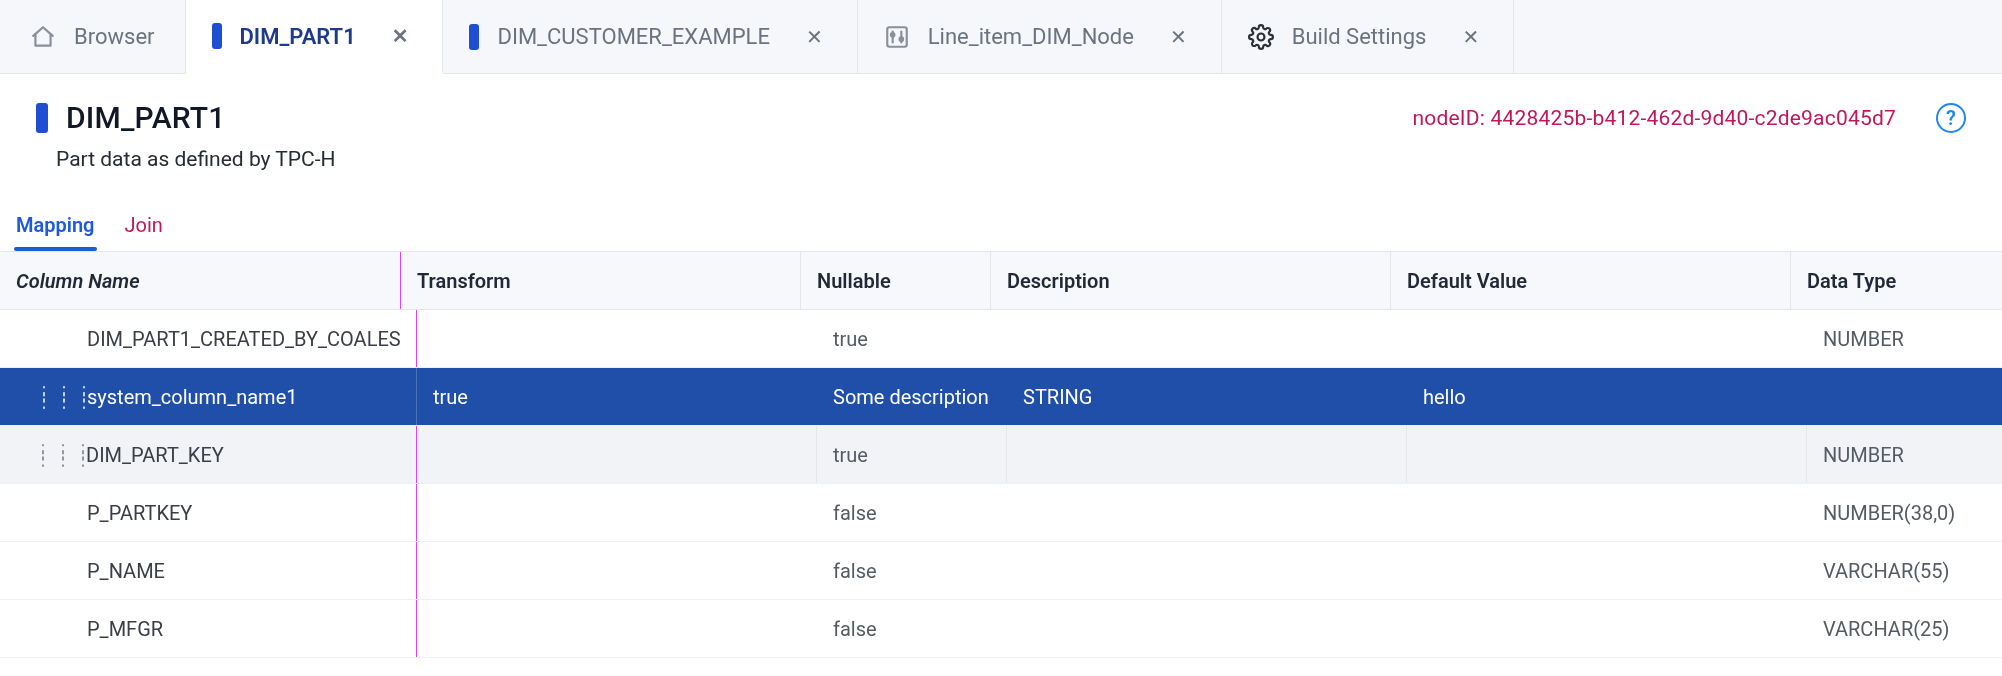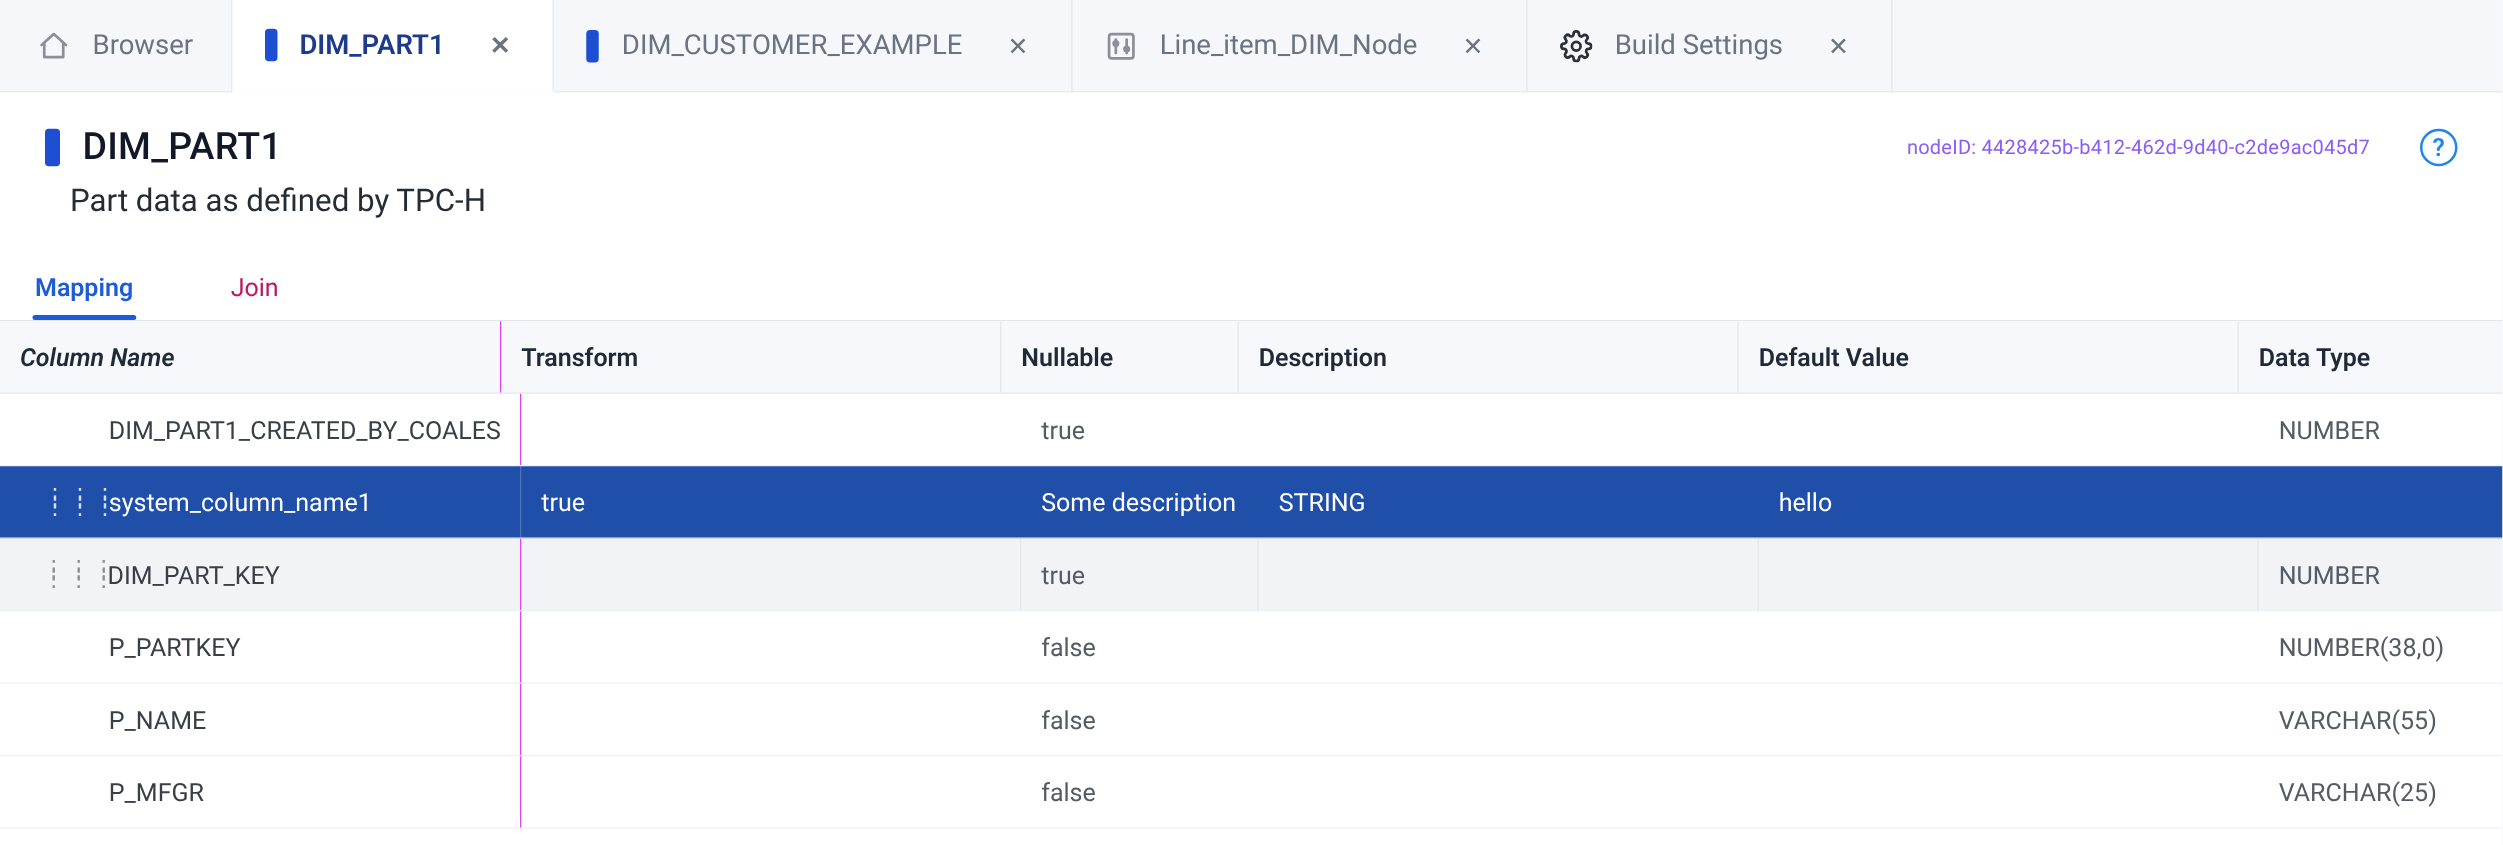--- a/index.html
+++ b/index.html
@@ -84,48 +84,48 @@
     border-radius: 3px;
   }
   .title-row h1 {
     font-size: 30px;
     font-weight: 500;
     color: #111827;
     letter-spacing: 0.2px;
   }
   .title-row .spacer { flex: 1; }
   .nodeid {
-    font-size: 16px;
-    color: #8b5cf6;
+    font-size: 21px;
+    color: #be185d;
     letter-spacing: 0.2px;
   }
   .help-badge {
     width: 30px;
     height: 30px;
     border: 2.5px solid #2186eb;
     border-radius: 50%;
     color: #2186eb;
     display: flex;
     align-items: center;
     justify-content: center;
     font-size: 20px;
     font-weight: 600;
     margin-left: 22px;
   }
   .subtitle {
-    font-size: 25px;
+    font-size: 21px;
     color: #252c35;
     padding-left: 20px;
   }
 
   
   .subtabs {
     display: flex;
-    gap: 74px;
-    padding: 24px 0 0 26px;
+    gap: 26px;
+    padding: 24px 0 0 14px;
   }
   .subtab {
     font-size: 20px;
     padding: 8px 2px 14px 2px;
     color: #be185d;
     cursor: pointer;
     position: relative;
   }
   .subtab.active {
     color: #1e5bd6;

